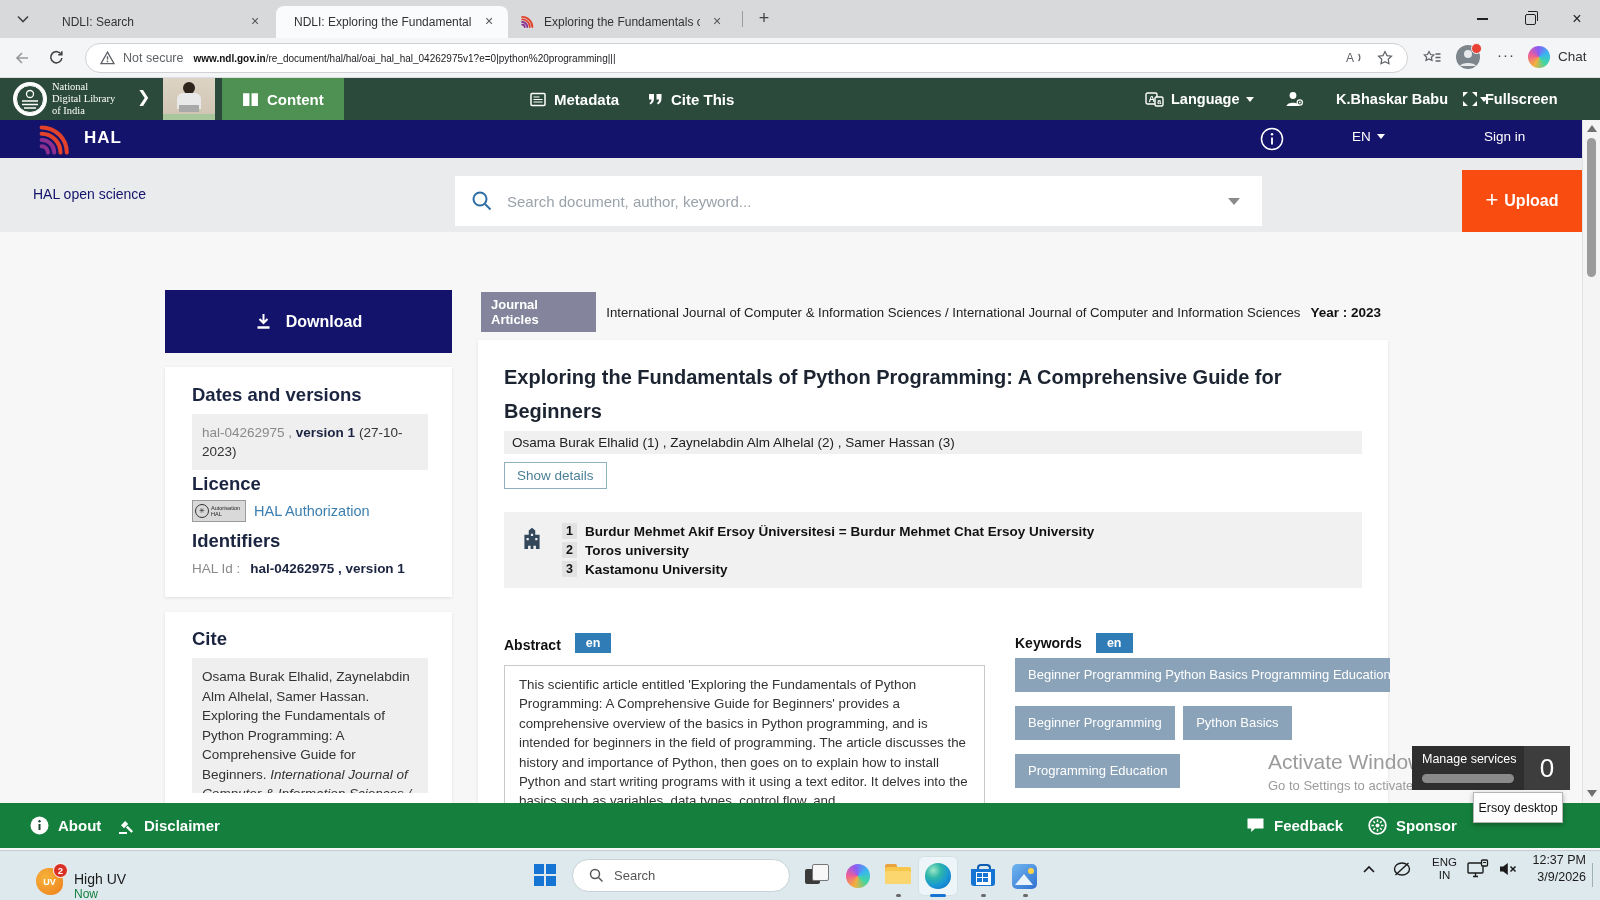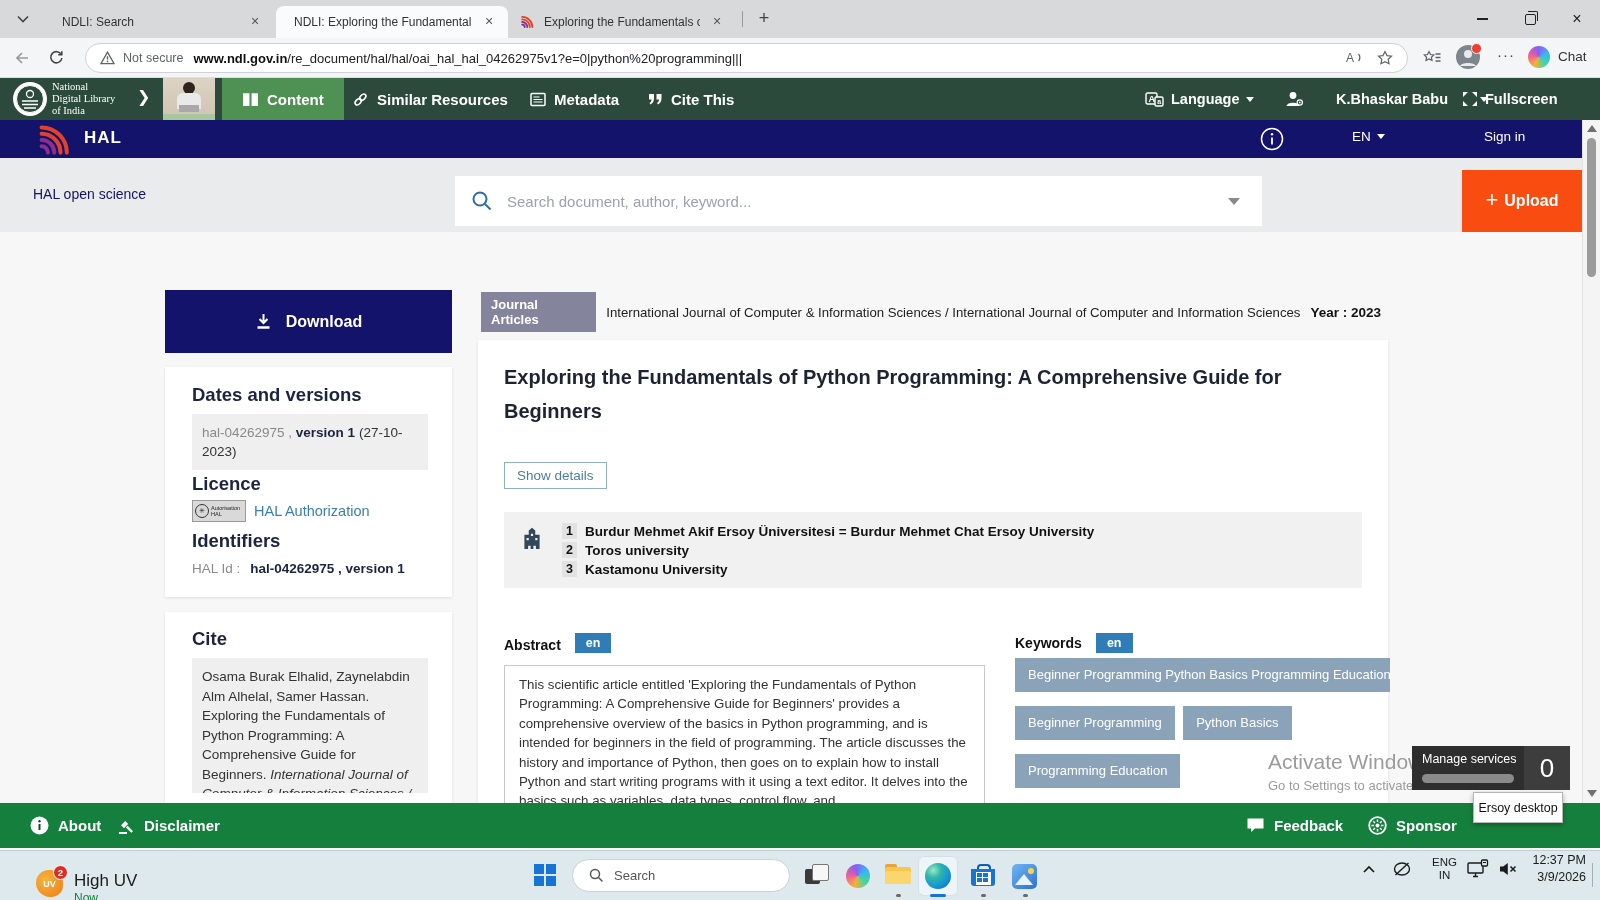--- a/index.html
+++ b/index.html
@@ -23,21 +23,21 @@
   .wc.close{font-size:16px;}
   .wc .bar{width:11px;height:1.4px;background:#222;}
   .wc .rest{width:9px;height:9px;border:1.2px solid #222;border-radius:2px;position:relative;}
   .wc .rest:before{content:"";position:absolute;left:2px;top:-4px;width:9px;height:9px;border:1.2px solid #222;border-left:none;border-bottom:none;border-radius:0 2px 0 0;}
 
   
   .toolbar{position:absolute;top:38px;left:0;width:1600px;height:40px;background:#f4f5f6;border-bottom:1px solid #dcdfe1;box-sizing:border-box;}
   .tool-ic{position:absolute;top:8px;width:24px;height:24px;display:flex;align-items:center;justify-content:center;color:#5f6368;}
   .urlpill{position:absolute;left:85px;top:5px;width:1323px;height:30px;background:#fff;border:1px solid #cfd1d4;border-radius:15px;box-sizing:border-box;display:flex;align-items:center;}
   .notsec{font-size:12.5px;color:#5f6368;margin-right:10px;white-space:nowrap;}
-  .urltext{font-size:13px;color:#202124;white-space:nowrap;overflow:hidden;flex:1;}
+  .urltext{font-size:10px;color:#202124;white-space:nowrap;overflow:hidden;flex:1;}
   .urltext .dom{font-weight:700;color:#111;}
   .pill-right{display:flex;align-items:center;gap:14px;margin:0 14px 0 8px;color:#5f6368;}
   .avatarb{position:absolute;left:1456px;top:7px;width:24px;height:24px;border-radius:50%;background:#7d868c;overflow:visible;}
   .avatarb .dot{position:absolute;right:-2px;top:-2px;width:9px;height:9px;border-radius:50%;background:#e94235;border:1.5px solid #f4f5f6;}
   .dots3{position:absolute;left:1497px;top:8px;font-size:15px;color:#444;letter-spacing:1px;}
   .copi{position:absolute;left:1528px;top:8px;width:22px;height:22px;border-radius:50%;background:conic-gradient(from 210deg,#f3b03a,#ef5e96,#8a5cf5,#38b6f0,#42d6a0,#f3b03a);}
   .chatlbl{position:absolute;left:1558px;top:11px;font-size:13.5px;color:#333;}
 
   
   .ndli{position:absolute;top:78px;left:0;width:1600px;height:42px;background:#2b4a3b;color:#fff;}
@@ -127,21 +127,21 @@
   .footer{position:absolute;top:803px;left:0;width:1600px;height:45px;background:#15803d;color:#fff;z-index:5;}
   .fitem{position:absolute;top:0;height:45px;display:flex;align-items:center;gap:9px;font-size:15px;font-weight:700;}
   .showdesk{position:absolute;left:1473px;top:792px;width:90px;height:31px;background:#fdfdfd;border:1px solid #b5b5b5;box-shadow:0 2px 5px rgba(0,0,0,.3);display:flex;align-items:center;justify-content:center;font-size:12.5px;color:#111;z-index:6;box-sizing:border-box;}
 
   
   .taskbar{position:absolute;top:850px;left:0;width:1600px;height:50px;background:#dee9ed;border-top:1px solid #c2ced2;box-sizing:border-box;z-index:7;}
   .uvwrap{position:absolute;left:36px;top:8px;display:flex;align-items:center;gap:8px;}
   .uvic{position:relative;width:30px;height:32px;}
   .uvic .blob{position:absolute;left:0;top:4px;width:27px;height:27px;border-radius:50% 50% 45% 55%;background:radial-gradient(circle at 35% 35%,#f6b33c,#ee7d18);color:#fff;font-size:9px;font-weight:700;display:flex;align-items:center;justify-content:center;}
   .uvic .bdg{position:absolute;right:-2px;top:-1px;width:15px;height:15px;border-radius:50%;background:#d93025;color:#fff;font-size:9.5px;font-weight:700;display:flex;align-items:center;justify-content:center;border:1px solid #fff;box-sizing:border-box;}
-  .uvt1{font-size:17px;color:#1b1b1b;margin-top:12px;}
+  .uvt1{font-size:14px;color:#1b1b1b;margin-top:12px;}
   .uvt2{font-size:12px;color:#15803d;}
   .winlogo{position:absolute;left:534px;top:864px;width:21px;height:21px;display:grid;grid-template-columns:10px 10px;grid-template-rows:10px 10px;gap:1.5px;z-index:8;}
   .winlogo div{background:#1574d4;}
   .tsearch{position:absolute;left:572px;top:859px;width:218px;height:33px;background:#fff;border:1px solid #c6d2d6;border-radius:17px;display:flex;align-items:center;gap:10px;padding-left:16px;box-sizing:border-box;z-index:8;}
   .tsearch span{font-size:13px;color:#555;}
   .tico{position:absolute;top:861px;width:30px;height:30px;z-index:8;}
   .tdot{position:absolute;top:894px;width:5px;height:3px;border-radius:2px;background:#6a6a6a;z-index:8;}
   .edgetile{position:absolute;left:918px;top:856px;width:40px;height:40px;border-radius:6px;background:#edf5f8;box-shadow:inset 0 0 0 1px #d3e0e5;z-index:8;}
   .edgeball{position:absolute;left:7px;top:7px;width:26px;height:26px;border-radius:50%;background:radial-gradient(circle at 32% 28%,#9be8c8 0%,#2fb7a8 30%,#1795d6 62%,#0d62b4 100%);}
   .edgeline{position:absolute;left:12px;bottom:-1px;width:16px;height:3px;border-radius:2px;background:#1574d4;}
@@ -286,31 +286,20 @@
         <span class="desk"></span>
     </div>
     <div class="nav-item on" style="left:222px;">
       <span>
         <svg width="17" height="15" viewBox="0 0 16 14">
             <path d="M1 1h6v12H1zM9 1h6v12H9z" fill="#fff"></path>
           </svg>
       </span>
       <span>Content</span>
     </div>
-    <div class="nav-item" style="left:352px;">
-      <span>
-        <svg width="17" height="17" viewBox="0 0 17 17">
-            <g fill="none" stroke="#fff" stroke-width="1.6">
-              <ellipse cx="6.2" cy="10.8" rx="3.6" ry="2.4" transform="rotate(-45 6.2 10.8)"></ellipse>
-              <ellipse cx="10.8" cy="6.2" rx="3.6" ry="2.4" transform="rotate(-45 10.8 6.2)"></ellipse>
-            </g>
-          </svg>
-      </span>
-      <span>Similar Resources</span>
-    </div>
     <div class="nav-item" style="left:530px;">
       <span>
         <svg width="16" height="15" viewBox="0 0 16 15">
             <rect x="1" y="1.5" width="14" height="12" rx="1" fill="none" stroke="#fff" stroke-width="1.5"></rect>
             <path d="M3.5 5h6M3.5 7.5h9M3.5 10h9" stroke="#fff" stroke-width="1.2"></path>
           </svg>
       </span>
       <span>Metadata</span>
     </div>
     <div class="nav-item" style="left:648px;">
@@ -438,20 +427,21 @@
     </div>
 
     <div class="metarow">
       <span class="typebadge">Journal Articles</span>
       <span class="journal">International Journal of Computer &amp; Information Sciences / International Journal of Computer and Information Sciences</span>
       <span class="yearlbl">Year : 2023</span>
     </div>
 
     <div class="card doccard">
       <div class="title">Exploring the Fundamentals of Python Programming: A Comprehensive Guide for Beginners</div>
+      <div class="authors">Osama Burak Elhalid (1) , Zaynelabdin Alm Alhelal (2) , Samer Hassan (3)</div>
       <div class="showdet">Show details</div>
 
       <div class="affbox">
         <span class="bic">
           <svg width="24" height="26" viewBox="0 0 22 24">
               <path d="M4 23V10h4V6l3-2.5L14 6v4h4v13h-3.4v-3h-2.3v3H9.7v-3H7.4v3z" fill="#33475a"></path>
               <path d="M6 13h2v2H6zM14 13h2v2h-2zM10 9h2v2h-2z" fill="#f1f1f1"></path>
             </svg>
         </span>
         <div class="affrow" style="top:11px;">

